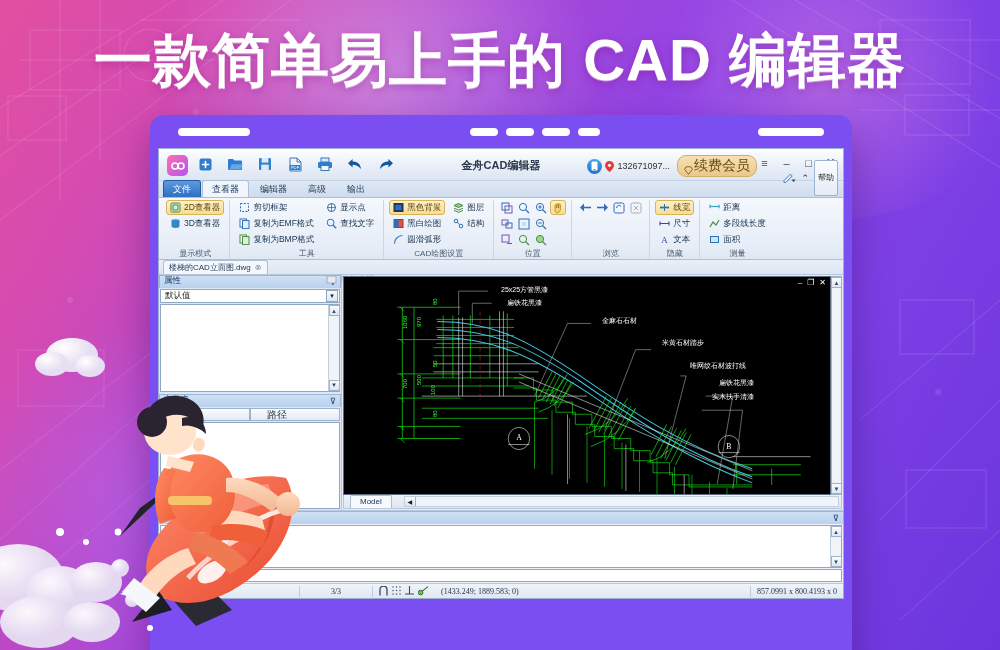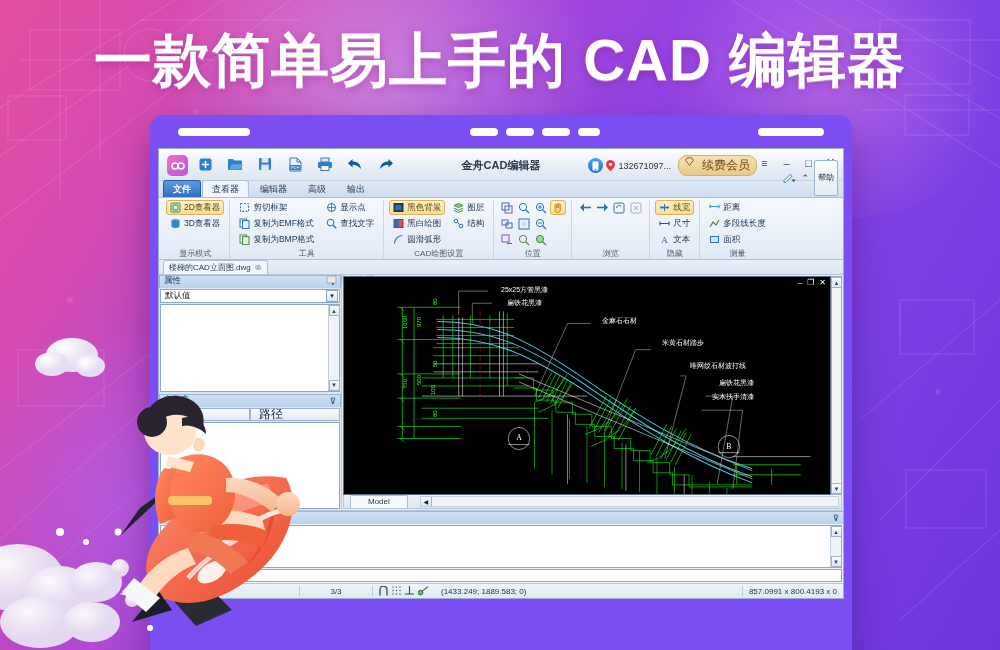--- a/index.html
+++ b/index.html
@@ -81,40 +81,40 @@
     font-size: 11px; color: #2b3a4d; font-weight: bold;
   }
   .acct { position: absolute; right: 86px; top: 6px; display: flex; align-items: center; gap: 3px; }
   .phone-ico {
     width: 15px; height: 15px; border-radius: 50%;
     background: linear-gradient(#4aa3f0, #1f73c8);
     display: flex; align-items: center; justify-content: center;
   }
   .acct-num { font-size: 9px; color: #333; }
   .vip {
-    display: flex; align-items: flex-start; gap: 8px;
+    display: flex; align-items: flex-end; gap: 1px;
     background: linear-gradient(#f6e0b4, #e9c989);
     border: 1px solid #d3ad6a; border-radius: 9px;
-    padding: 1px 6px; font-size: 12px; color: #6b4a16; margin-left: 4px;
+    padding: 1px 6px; font-size: 14px; color: #6b4a16; margin-left: 4px;
   }
   .wbtns { position: absolute; right: 6px; top: 7px; display: flex; gap: 9px; align-items: center; color: #3a4a5c; }
   .wbtn { width: 13px; height: 13px; display: flex; align-items: center; justify-content: center; font-size: 11px; }
 
   
   .tabs {
     height: 17px; background: linear-gradient(#dfe8f5, #cfdcee);
     border-bottom: 1px solid #a9c0db; position: relative;
     display: flex; align-items: flex-end; padding-left: 4px; gap: 1px;
   }
   .tab {
     font-size: 9px; padding: 2px 9px 2px; line-height: 12px;
     border: 1px solid transparent; border-bottom: none; border-radius: 3px 3px 0 0;
     color: #1c3550;
   }
-  .tab.file { background: linear-gradient(#5d9ae0, #2f6fc2); color: #fff; font-weight: bold; border-color: #245c9f; margin-top: 20px; }
+  .tab.file { background: linear-gradient(#5d9ae0, #2f6fc2); color: #fff; font-weight: normal; border-color: #245c9f; margin-top: 20px; }
   .tab.active { background: #f2f6fc; border-color: #a9c0db; color: #10335c; }
   .tabs-right { position: absolute; right: 5px; bottom: 1px; display: flex; align-items: center; gap: 5px; }
   .help-btn {
     border: 1px solid #9ab3cf; background: linear-gradient(#fbfdff,#e4ecf7);
     border-radius: 2px; font-size: 8px; padding: 11px 3px; line-height: 12px;
   }
 
   
   .ribbon {
     height: 62px; background: linear-gradient(#f5f8fd, #e6edf7 80%, #dfe8f3);
@@ -181,21 +181,21 @@
     width: 11px; background: #f0f3f8; border-left: 1px solid #c3cfdd;
     display: flex; flex-direction: column; justify-content: space-between; align-items: center;
   }
   .vscroll .btn {
     width: 11px; height: 11px; background: linear-gradient(#fafcff,#dde6f3);
     border: 1px solid #9fb2c8; display: flex; align-items: center; justify-content: center; font-size: 6px; color: #33465c;
   }
   .table-head { display: flex; height: 13px; margin: 1px 1px 0; }
   .th {
     flex: 1; background: linear-gradient(#fbfdff,#e2eaf5); border: 1px solid #9fb2c8;
-    font-size: 12px; padding-left: 8px; line-height: 11px; color: #23374d;
+    font-size: 10px; padding-left: 16px; line-height: 11px; color: #23374d;
   }
   .table-body { flex: 1; background: #fff; border: 1px solid #8fa8c6; margin: 1px 1px 1px; }
 
   
   .canvaswrap { flex: 1; display: flex; flex-direction: column; background: #e6ecf5; padding: 1px; }
   .canvasbox { flex: 1; display: flex; }
   .canvas {
     flex: 1; background: #000; position: relative; overflow: hidden;
     border: 1px solid #5d6c80;
   }
@@ -205,35 +205,35 @@
   }
   .cad-label { position: absolute; color: #ffffff; font-size: 7px; white-space: nowrap; }
   .dim-label { position: absolute; color: #2dff2d; font-size: 6px; white-space: nowrap; }
   .modelbar {
     height: 14px; background: linear-gradient(#eef3fa,#dde6f2);
     border: 1px solid #b7c8dd; border-top: none;
     display: flex; align-items: center; padding-left: 6px; gap: 4px;
   }
   .modeltab {
     font-size: 8px; background: #f6f9fd; border: 1px solid #aebfd4; border-bottom: none;
-    padding: 0 17px; line-height: 12px; border-radius: 2px 2px 0 0; color: #1d3350;
+    padding: 0 9px; line-height: 12px; border-radius: 2px 2px 0 0; color: #1d3350;
   }
   .hscroll { flex: 1; height: 11px; background: #f0f3f8; border: 1px solid #c3cfdd; margin-left: 8px; margin-right: 2px; display: flex; }
   .hscroll .btn { width: 11px; background: linear-gradient(#fafcff,#dde6f3); border-right: 1px solid #9fb2c8; font-size: 6px; display: flex; align-items: center; justify-content: center; }
 
   
   .cmdpanel { border-top: 1px solid #b7c8dd; background: #eef2f8; }
   .cmdbody { height: 43px; background: #fff; border: 1px solid #8fa8c6; margin: 1px; display: flex; }
   .cmdinput { height: 13px; background: #fff; border: 1px solid #8fa8c6; margin: 0 1px 1px; }
 
   
   .statusbar {
     height: 16px; display: flex; align-items: center;
     background: linear-gradient(#f0f4fa, #dfe7f2);
-    border-top: 1px solid #b7c8dd; font-size: 8px; color: #22364c;
+    border-top: 1px solid #b7c8dd; font-size: 8px; color: #22364c; font-family: Liberation Serif, serif;
   }
   .sb-cell { padding: 0 6px; height: 100%; display: flex; align-items: center; gap: 4px; }
   .sb-sep { width: 1px; height: 11px; background: #bdccdd; }
   .sb-grow { flex: 1; }
 
   
   .illus { position: absolute; left: 0; bottom: 0; width: 300px; height: 340px; pointer-events: none; }
 </style>
 </head>
 <body>

